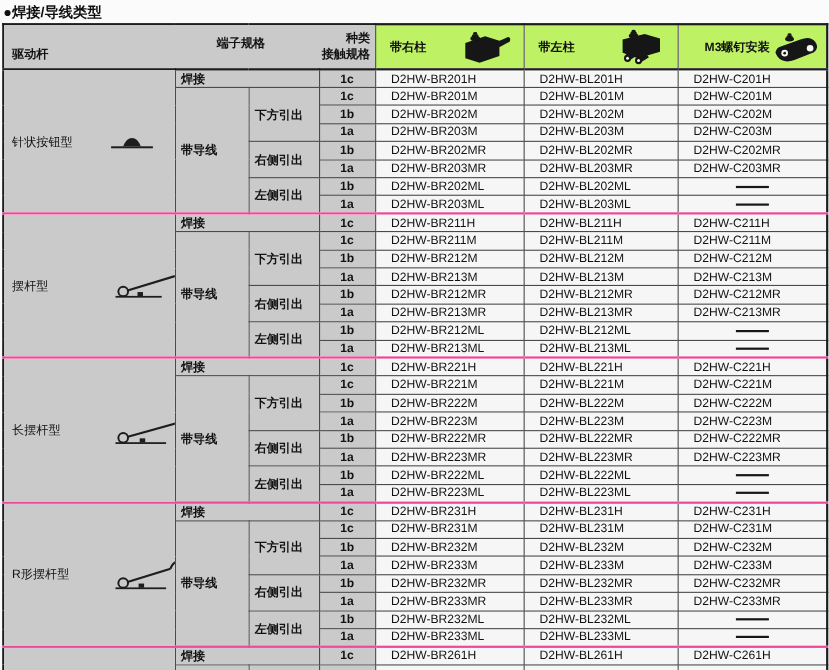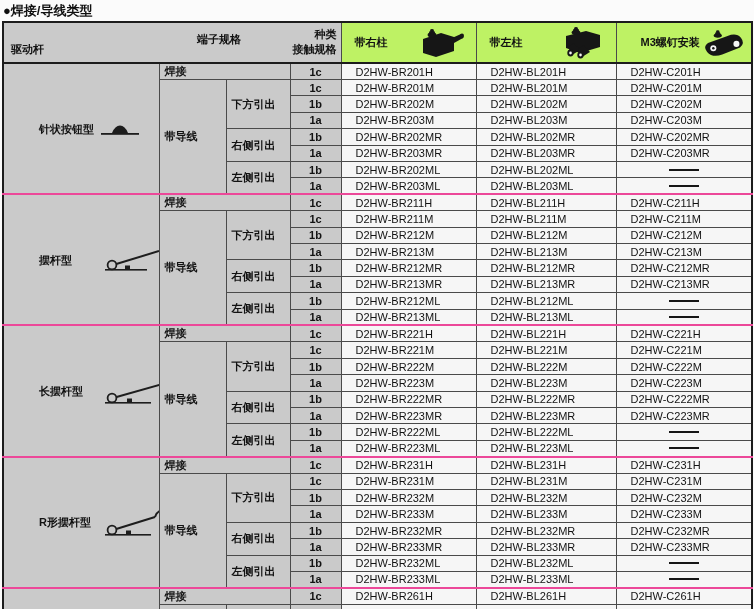--- a/index.html
+++ b/index.html
@@ -28,21 +28,21 @@
   .h-contact{position:absolute;right:4px;bottom:5px;font-weight:bold;}
   
   td.hdr-model{background:#bef264;}
   .mh{display:flex;align-items:center;height:100%;}
   .mh-label{padding-left:13px;font-weight:bold;}
   .mh svg{margin-left:auto;margin-right:12px;}
   td.hdr-model.m3 .mh-label{padding-left:24px;}
   td.hdr-model.m3 .mh svg{margin-right:5px;}
   
   td.drive{position:relative;}
-  .dlabel{position:absolute;left:7px;top:50%;transform:translateY(-50%);font-weight:bold;margin-left:28px;}
+  .dlabel{position:absolute;left:7px;top:50%;transform:translateY(-50%);font-weight:normal;}
   .dicon{position:absolute;left:95px;top:50%;transform:translateY(-50%);line-height:0;}
 </style>
 </head>
 <body>
 
 <div class="sheet">
   <div class="title">●焊接/导线类型</div>
 
   <table>
     <colgroup>

